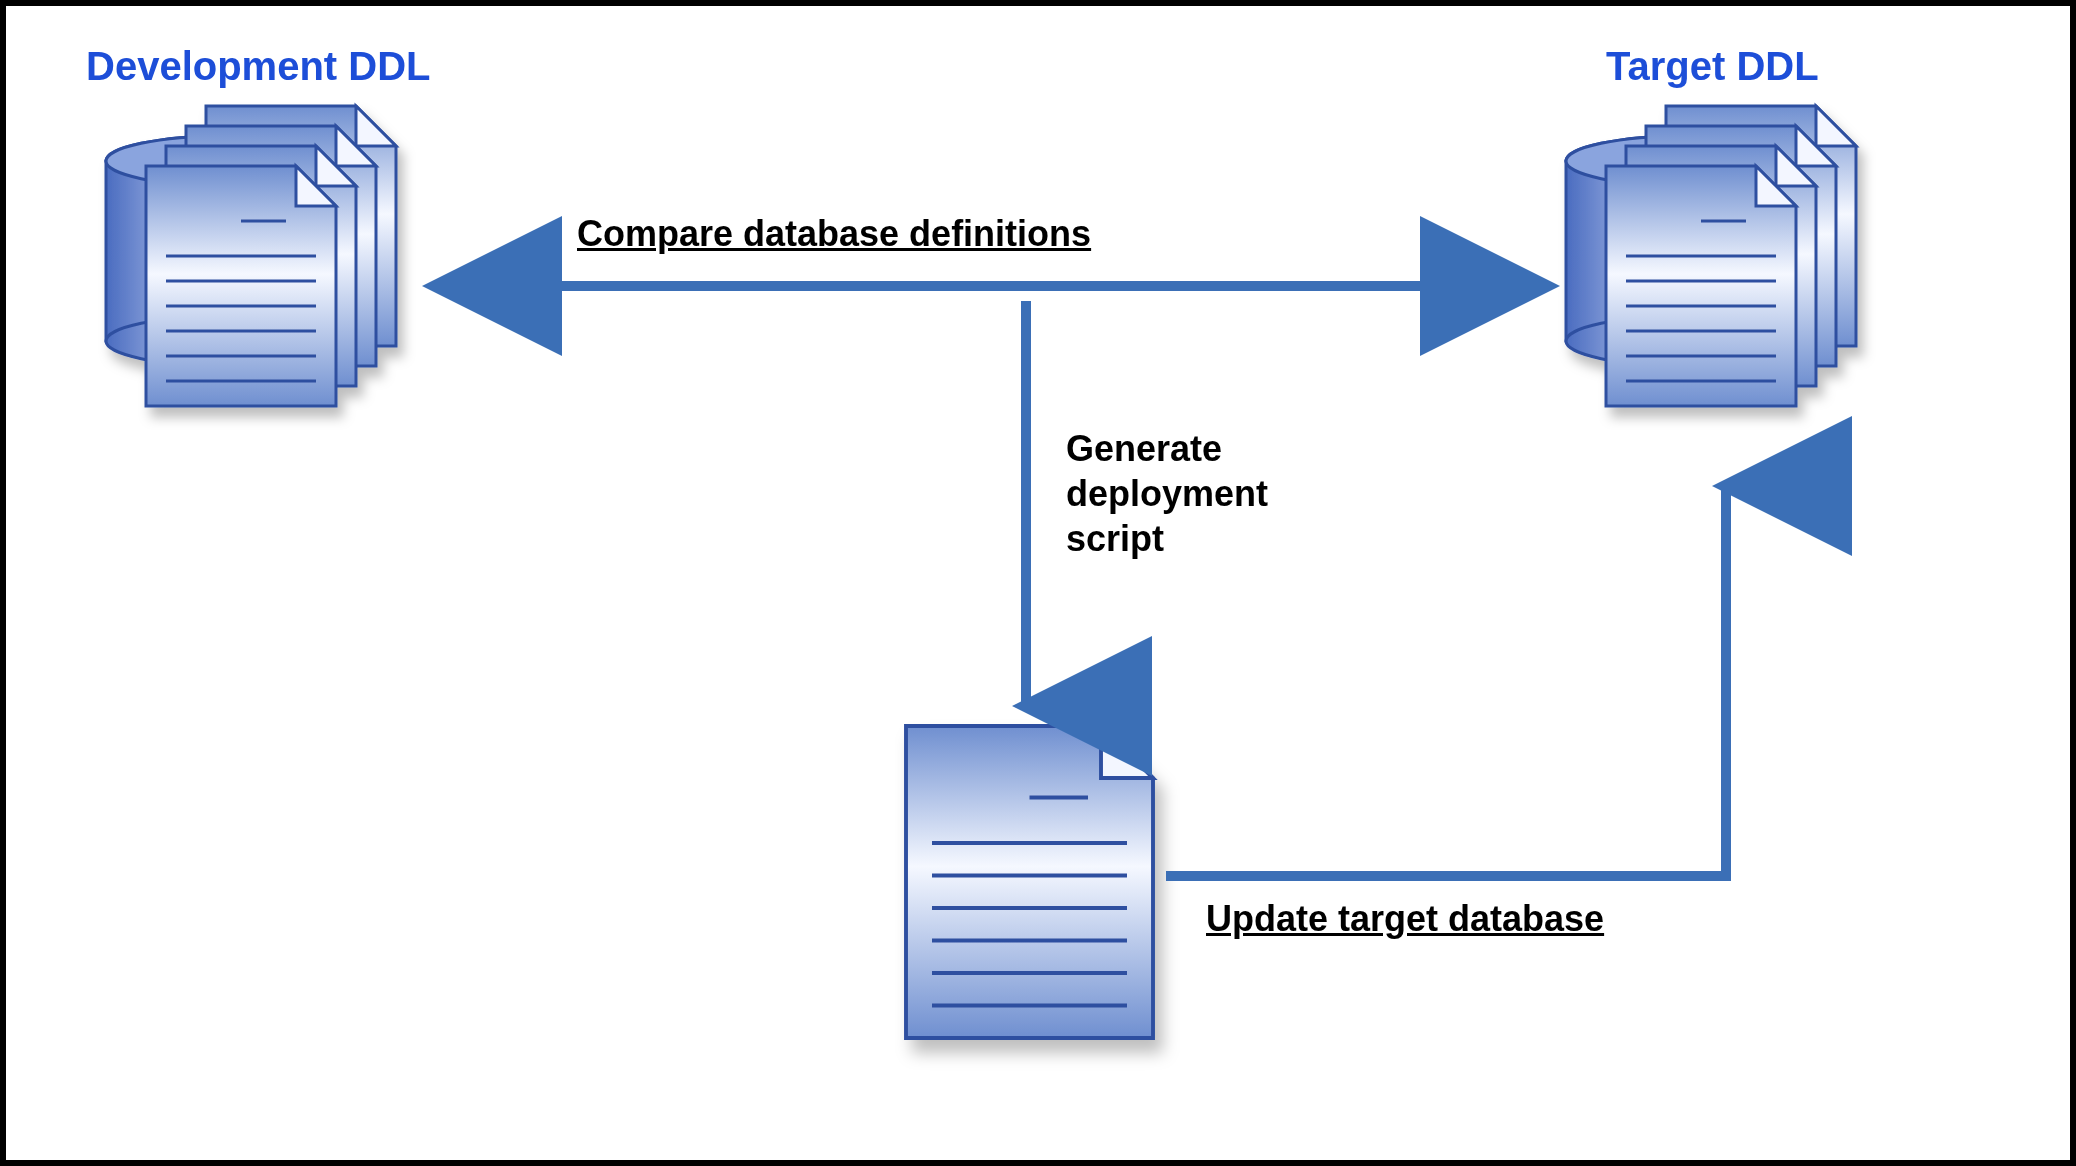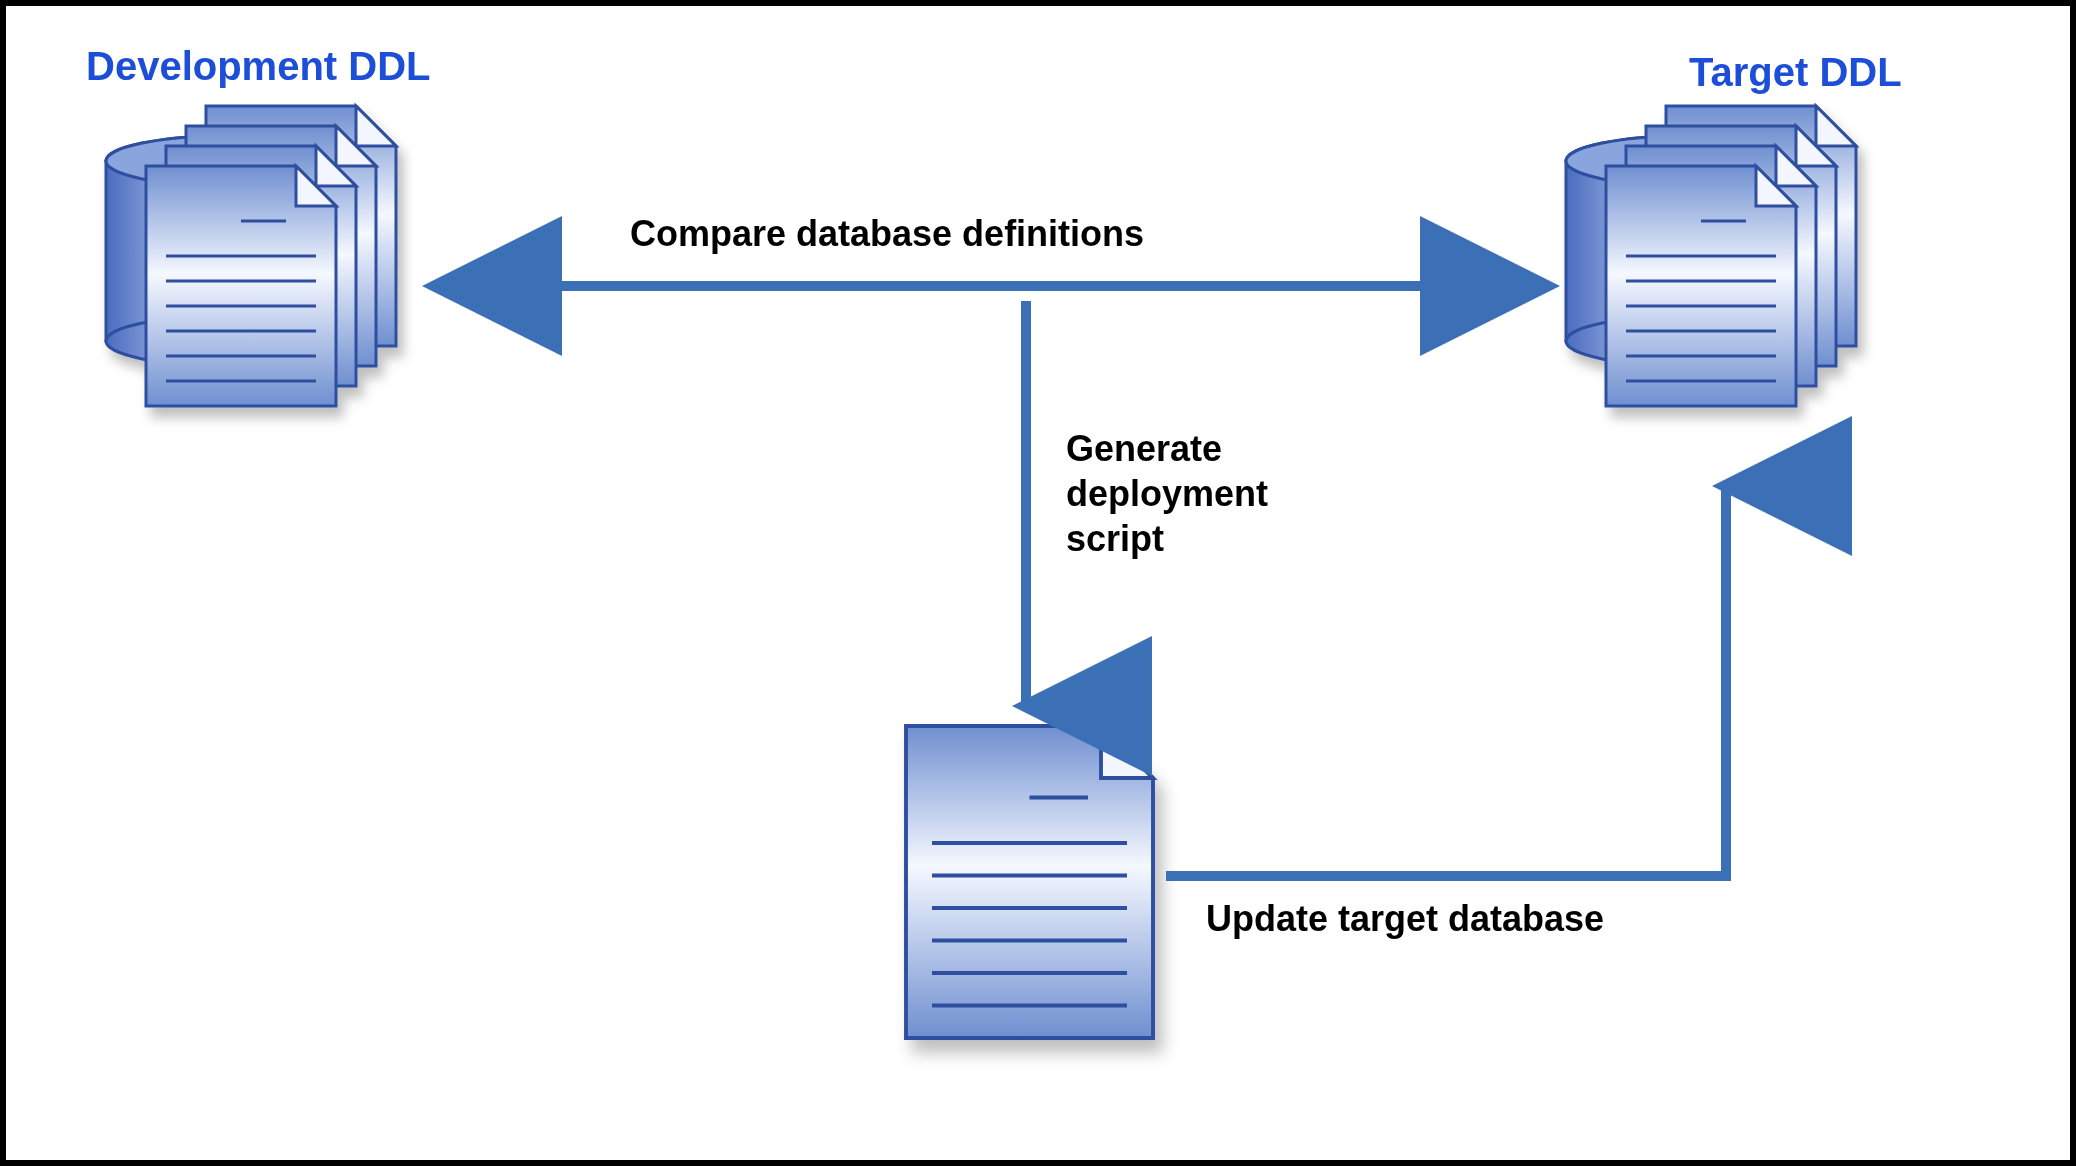--- a/index.html
+++ b/index.html
@@ -108,21 +108,21 @@
 
   <line x1="430" y1="280" x2="1540" y2="280" stroke="#3b6fb6" stroke-width="10" marker-start="url(#arrL)" marker-end="url(#arrR)"></line>
 
   <line x1="1020" y1="295" x2="1020" y2="700" stroke="#3b6fb6" stroke-width="10" marker-end="url(#arrD)"></line>
 
   <polyline points="1160,870 1720,870 1720,480" fill="none" stroke="#3b6fb6" stroke-width="10" marker-end="url(#arrU)"></polyline>
 </svg>
 
 <div class="title" style="left:80px;  top:38px;">Development DDL</div>
 
-<div class="title" style="left:1683px; top:38px;margin-top:6px;">Target DDL</div>
+<div class="title" style="left:1600px; top:38px;">Target DDL</div>
 
-<div class="step" style="left:624px; top:205px;">Compare database definitions</div>
+<div class="step" style="left:571px; top:205px;text-decoration:underline;">Compare database definitions</div>
 
 <div class="step" style="left:1060px; top:420px; white-space:pre;">Generate
 deployment
 script</div>
 
-<div class="step" style="left:1200px; top:890px;">Update target database</div>
+<div class="step" style="left:1200px; top:890px;text-decoration:underline;">Update target database</div>
 
 </body></html>

